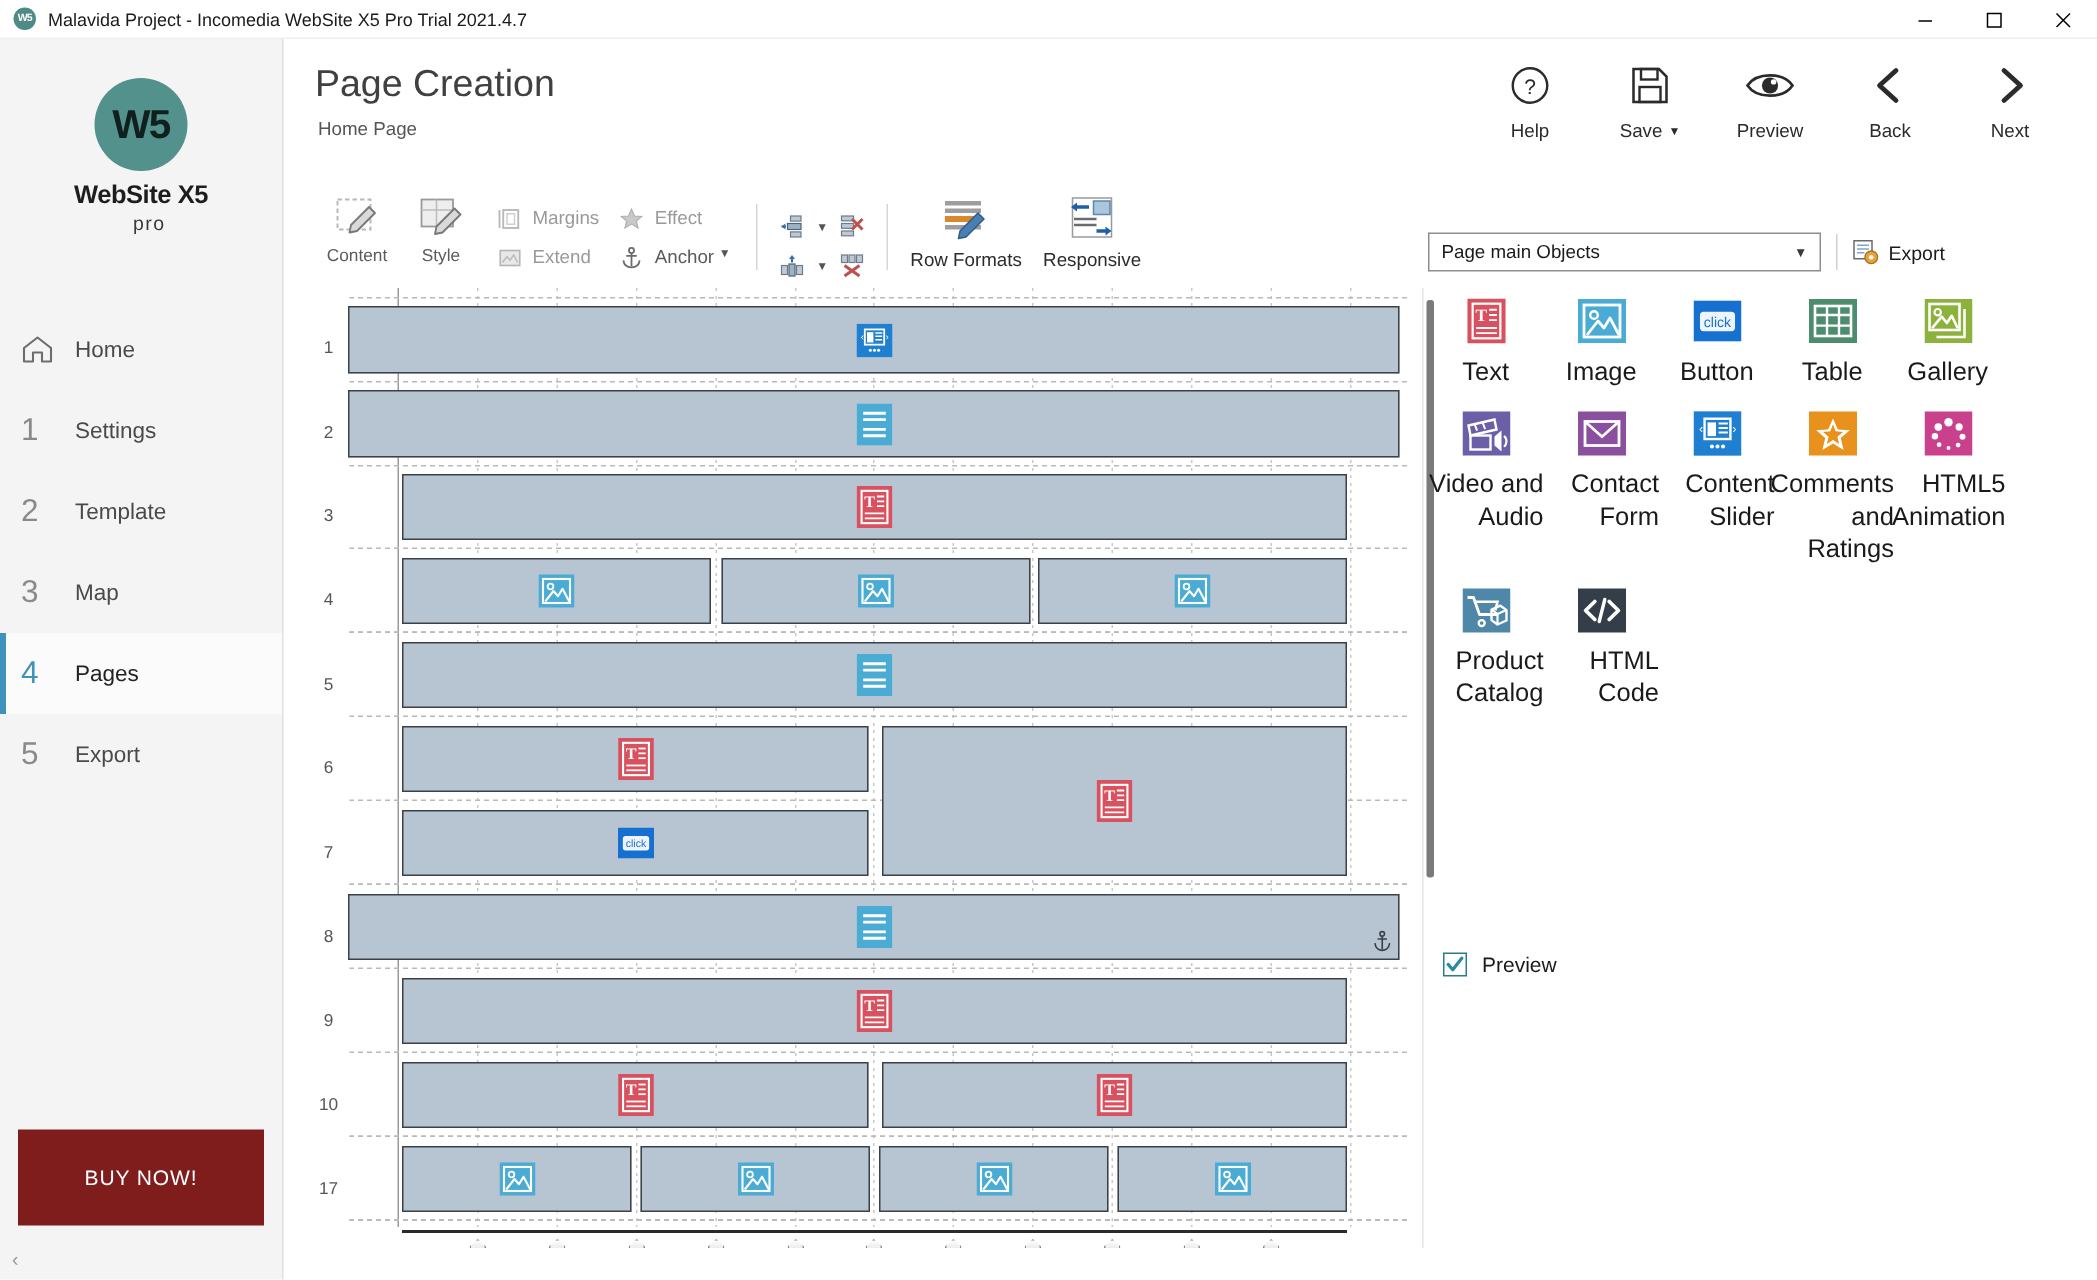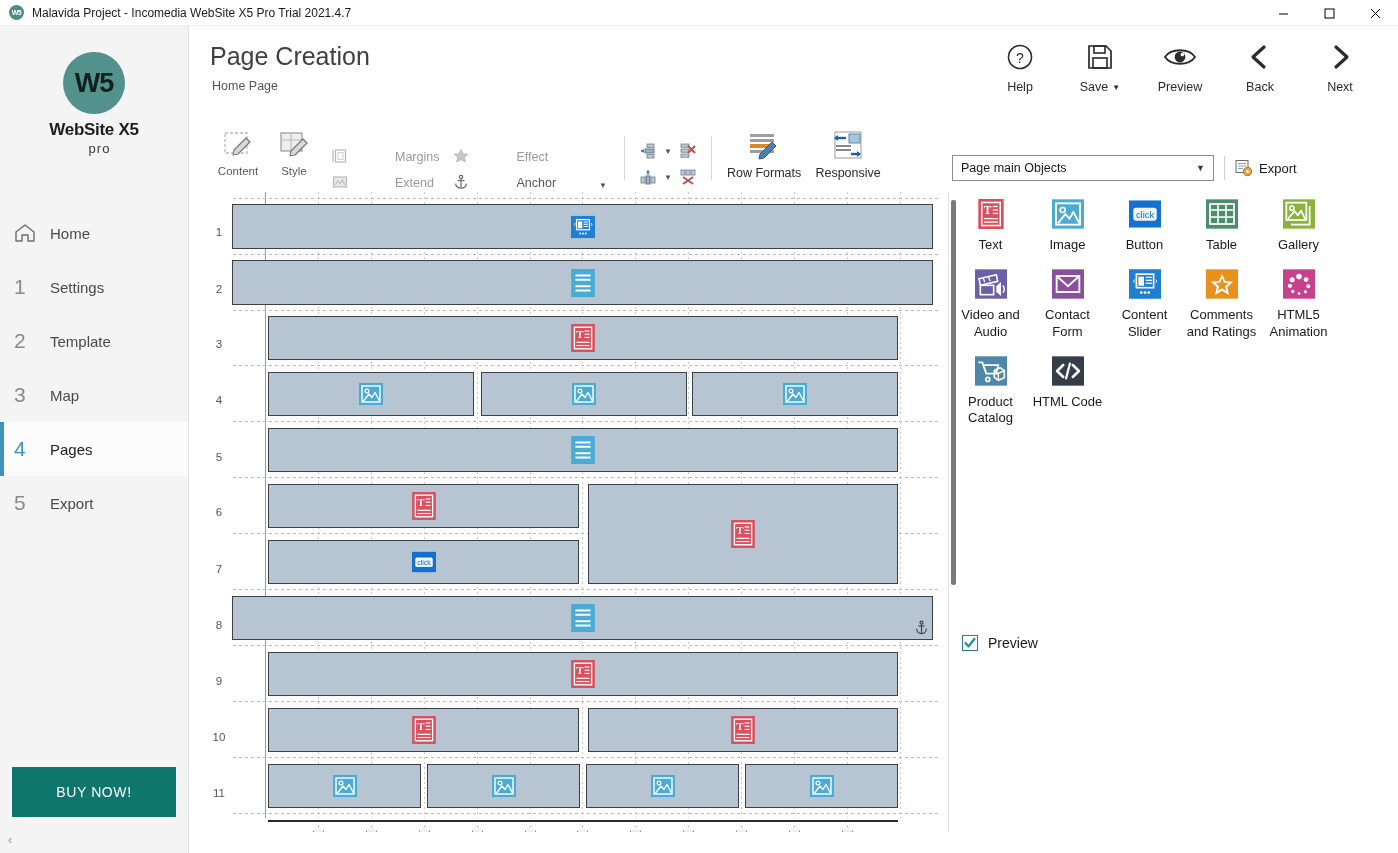--- a/index.html
+++ b/index.html
@@ -55,22 +55,22 @@
   .nav-item .lbl{ font-size:15px; color:#4a4a4a; margin-left:8px;}
   .nav-item.active{ background:#fbfbfb; }
   .nav-item.active::before{
     content:""; position:absolute; left:0; top:0; bottom:0; width:4px; background:#3f93bb;
   }
   .nav-item.active .num{ color:#3f93bb; }
   .nav-item.active .lbl{ color:#222; font-weight:normal; }
   .nav-home-icon{ width:28px; display:flex; align-items:center;}
 
   .buy-now{
-    position:absolute; left:12px; right:12px; bottom:36px; height:50px;
-    background:#0f766e; color:#fff; display:flex; align-items:center; justify-content:center;
+    position:absolute; left:12px; right:12px; bottom:36px; height:64px;
+    background:#7f1d1d; color:#fff; display:flex; align-items:center; justify-content:center;
     font-size:14px; letter-spacing:0.6px; cursor:pointer;
   }
   .collapse-arrow{
     position:absolute; left:8px; bottom:6px; color:#9a9a9a; font-size:13px; cursor:pointer;
   }
 
   
   .page-title{ position:absolute; left:210px; top:42px; font-size:25px; color:#404040; font-weight:400;}
   .page-sub{ position:absolute; left:212px; top:79px; font-size:12.5px; color:#555;}
 
@@ -86,21 +86,21 @@
   .ribbon{
     position:absolute; left:210px; top:126px; width:740px; height:62px;
     display:flex; align-items:flex-start;
   }
   .rb-big{
     width:56px; display:flex; flex-direction:column; align-items:center; cursor:pointer;
   }
   .rb-big .ic{height:34px;display:flex;align-items:flex-end;justify-content:center;}
   .rb-big .lb{font-size:11.5px;color:#5a5a5a;margin-top:5px;}
   .rb-small-col{ margin-left:8px; display:flex; flex-direction:column; justify-content:center; padding-top:12px;}
-  .rb-small{ display:flex; align-items:flex-end; height:26px; cursor:pointer; padding-right:4px;gap:40px;}
+  .rb-small{ display:flex; align-items:flex-start; height:26px; cursor:pointer; padding-right:4px;}
   .rb-small .ic{ width:20px; display:flex; align-items:center; justify-content:center;}
   .rb-small .lb{ font-size:12.5px; color:#5a5a5a; margin-left:5px; }
   .rb-small.dim .lb{ color:#9a9a9a;}
   .rb-sep{ width:1px; background:#d6d6d6; height:44px; margin:10px 10px 0 10px;}
   .rb-icon-grid{ display:flex; flex-direction:column; padding-top:12px;}
   .rb-icon-row{ display:flex; align-items:center; height:26px;}
   .mini-btn{ width:26px;height:24px;display:flex;align-items:center;justify-content:center;cursor:pointer;}
   .mini-caret{width:14px;display:flex;align-items:center;justify-content:center;font-size:8px;color:#555;cursor:pointer;}
   .rb-wide{ width:84px; display:flex; flex-direction:column; align-items:center; cursor:pointer;}
   .rb-wide .ic{height:34px;display:flex;align-items:flex-end;justify-content:center;}
@@ -146,21 +146,21 @@
   }
   .combo .cv{ flex:1; }
   .combo .ar{ font-size:9px; color:#3a3a3a; padding-right:4px;}
   .vsep{ width:1px; height:24px; background:#d0d0d0; margin:0 10px;}
   .manage{ display:flex; align-items:center; cursor:pointer; font-size:13px; color:#1a1a1a;}
   .manage .mi{ margin-right:6px; display:flex;}
 
   .objgrid{ margin-top:16px; display:flex; flex-wrap:wrap; width:400px;}
   .objcell{ width:77px; display:flex; flex-direction:column; align-items:center; margin-bottom:14px; cursor:pointer;}
   .objcell .sq{ width:34px;height:34px; display:flex;align-items:center;justify-content:center; }
-  .objcell .nm{ font-size:13px; color:#1a1a1a; text-align:center; margin-top:6px; line-height:1.25;}
+  .objcell .nm{ font-size:17px; color:#1a1a1a; text-align:right; margin-top:6px; line-height:1.25;}
 
   .preview-chk{ position:absolute; left:10px; top:480px; display:flex; align-items:center; cursor:pointer;}
   .chkbox{ width:16px;height:16px;border:1.5px solid #2a7c8a; background:#fff;
            display:flex;align-items:center;justify-content:center; }
   .chkbox svg{display:block;}
   .preview-chk .lbl{ font-size:14px; color:#1a1a1a; margin-left:10px;}
 </style>
 </head>
 <body>
 
@@ -441,21 +441,21 @@
       <div class="rownum" style="top: 34px;">1</div>
       <div class="rownum" style="top: 91px;">2</div>
       <div class="rownum" style="top: 146px;">3</div>
       <div class="rownum" style="top: 202px;">4</div>
       <div class="rownum" style="top: 259px;">5</div>
       <div class="rownum" style="top: 314px;">6</div>
       <div class="rownum" style="top: 371px;">7</div>
       <div class="rownum" style="top: 427px;">8</div>
       <div class="rownum" style="top: 483px;">9</div>
       <div class="rownum" style="top: 539px;">10</div>
-      <div class="rownum" style="top: 595px;">11</div>
+      <div class="rownum" style="top: 595px;">17</div>
     </div>
   <div class="grid-area" id="gridarea">
       <div class="vline solid" style="left: 32px;"></div>
       <div class="vline" style="left: 85px;"></div>
       <div class="vline" style="left: 138px;"></div>
       <div class="vline" style="left: 191px;"></div>
       <div class="vline" style="left: 244px;"></div>
       <div class="vline" style="left: 297px;"></div>
       <div class="vline" style="left: 349px;"></div>
       <div class="vline" style="left: 402px;"></div>

